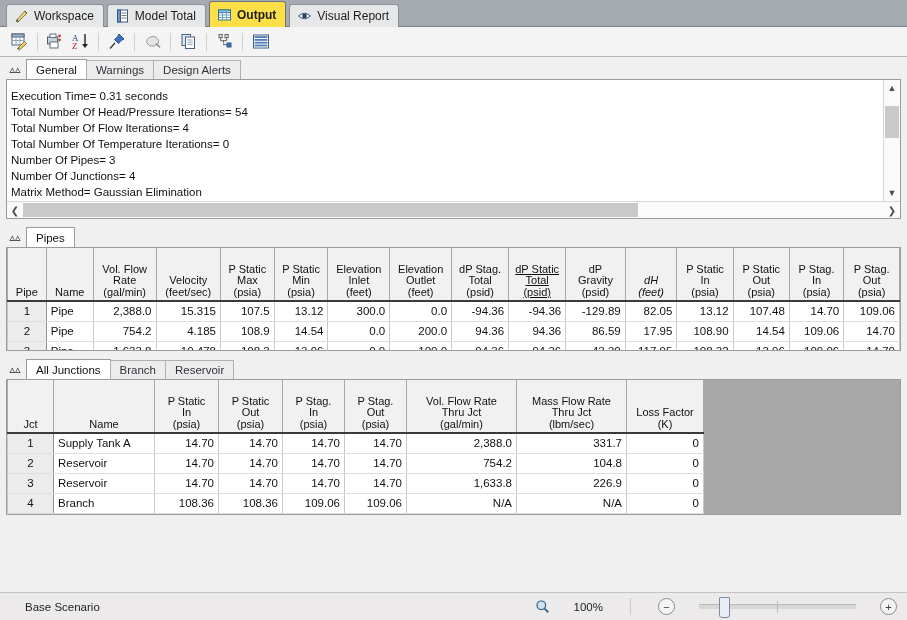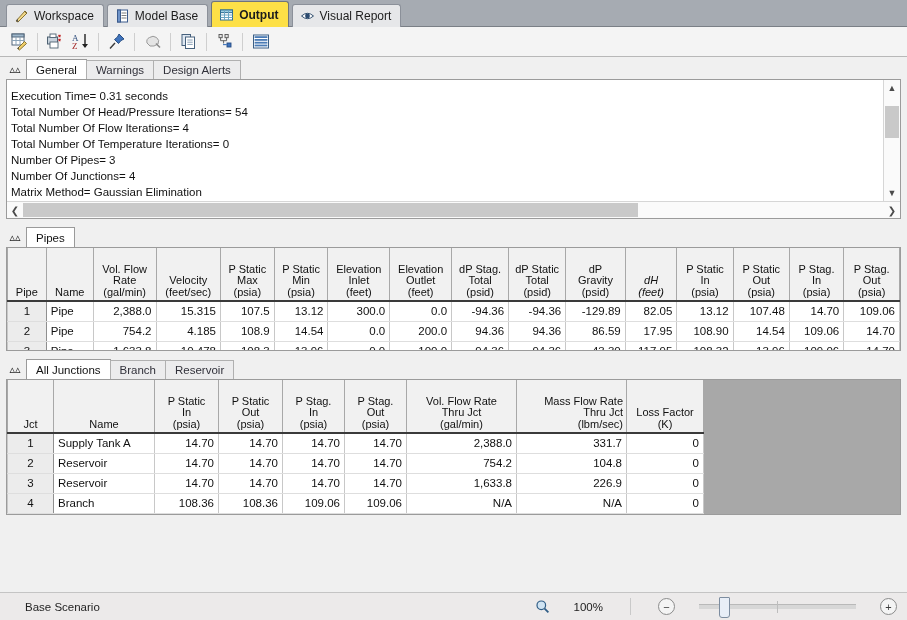--- a/index.html
+++ b/index.html
@@ -143,21 +143,21 @@
     <div class="tab">
       <span class="tabico">
         <svg width="15" height="14" viewBox="0 0 15 14">
             <rect x="2.5" y="1" width="10" height="12" fill="#fff" stroke="#3a5a8c" stroke-width="1"></rect>
             <rect x="2.5" y="1" width="3" height="12" fill="#6e93c8" stroke="#3a5a8c" stroke-width="1"></rect>
             <line x1="6.5" y1="4" x2="11.5" y2="4" stroke="#7d7d7d"></line>
             <line x1="6.5" y1="6.5" x2="11.5" y2="6.5" stroke="#7d7d7d"></line>
             <line x1="6.5" y1="9" x2="11.5" y2="9" stroke="#7d7d7d"></line>
           </svg>
       </span>
-      <span>Model Base</span>
+      <span>Model Total</span>
     </div>
     <div class="tab active">
       <span class="tabico">
         <svg width="15" height="14" viewBox="0 0 15 14">
             <rect x="1.5" y="2" width="12" height="10" fill="#fff" stroke="#2f6e94" stroke-width="1"></rect>
             <rect x="1.5" y="2" width="12" height="2.6" fill="#9fd0e3" stroke="#2f6e94" stroke-width="1"></rect>
             <line x1="5.5" y1="2" x2="5.5" y2="12" stroke="#6aa6c4"></line>
             <line x1="9.5" y1="2" x2="9.5" y2="12" stroke="#6aa6c4"></line>
             <line x1="1.5" y1="7" x2="13.5" y2="7" stroke="#6aa6c4"></line>
             <line x1="1.5" y1="9.5" x2="13.5" y2="9.5" stroke="#6aa6c4"></line>
@@ -311,21 +311,21 @@
               <tr>
                 <th style="width: 36px; height: 48px;">Pipe</th>
                 <th style="width: 45px; height: 48px;">Name</th>
                 <th style="width: 62px; height: 48px;">Vol. Flow<br>Rate<br>(gal/min)</th>
                 <th style="width: 63px; height: 48px;">Velocity<br>(feet/sec)</th>
                 <th style="width: 55px; height: 48px;">P Static<br>Max<br>(psia)</th>
                 <th style="width: 55px; height: 48px;">P Static<br>Min<br>(psia)</th>
                 <th style="width: 59px; height: 48px;">Elevation<br>Inlet<br>(feet)</th>
                 <th style="width: 59px; height: 48px;">Elevation<br>Outlet<br>(feet)</th>
                 <th style="width: 58px; height: 48px;">dP Stag.<br>Total<br>(psid)</th>
-                <th style="width: 58px; height: 48px;">dP Static<br>Total<br>(psid)</th>
+                <th style="width: 58px; height: 48px; text-decoration: underline;">dP Static<br>Total<br>(psid)</th>
                 <th style="width: 58px; height: 48px;">dP<br>Gravity<br>(psid)</th>
                 <th style="width: 48px; height: 48px; font-style: italic;">dH<br>(feet)</th>
                 <th style="width: 55px; height: 48px;">P Static<br>In<br>(psia)</th>
                 <th style="width: 55px; height: 48px;">P Static<br>Out<br>(psia)</th>
                 <th style="width: 52px; height: 48px;">P Stag.<br>In<br>(psia)</th>
                 <th style="width: 54px; height: 48px;">P Stag.<br>Out<br>(psia)</th>
               </tr>
             </thead>
           <tbody>
               <tr>
@@ -408,21 +408,21 @@
         <table class="grid" id="jct-table">
           <thead>
               <tr>
                 <th style="width: 37px; height: 48px;">Jct</th>
                 <th style="width: 92px; height: 48px;">Name</th>
                 <th style="width: 55px; height: 48px;">P Static<br>In<br>(psia)</th>
                 <th style="width: 55px; height: 48px;">P Static<br>Out<br>(psia)</th>
                 <th style="width: 53px; height: 48px;">P Stag.<br>In<br>(psia)</th>
                 <th style="width: 53px; height: 48px;">P Stag.<br>Out<br>(psia)</th>
                 <th style="width: 101px; height: 48px;">Vol. Flow Rate<br>Thru Jct<br>(gal/min)</th>
-                <th style="width: 101px; height: 48px; text-align: right;">Mass Flow Rate<br>Thru Jct<br>(lbm/sec)</th>
+                <th style="width: 101px; height: 48px;">Mass Flow Rate<br>Thru Jct<br>(lbm/sec)</th>
                 <th style="width: 68px; height: 48px;">Loss Factor<br>(K)</th>
               </tr>
             </thead>
           <tbody>
               <tr>
                 <td class="idx" style="width: 37px;">1</td>
                 <td class="nm" style="width: 92px;">Supply Tank A</td>
                 <td style="width: 55px;">14.70</td>
                 <td style="width: 55px;">14.70</td>
                 <td style="width: 53px;">14.70</td>

